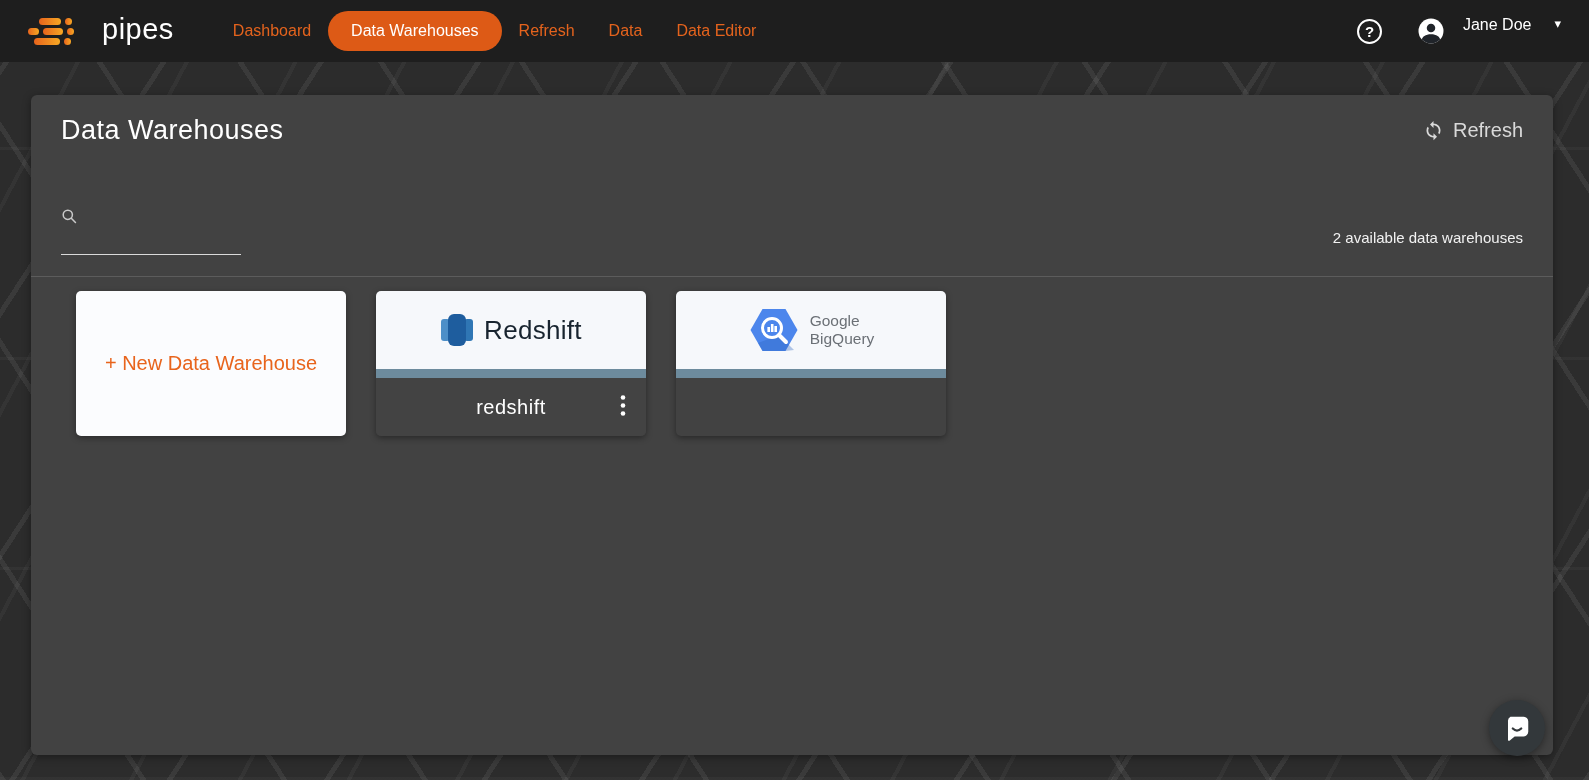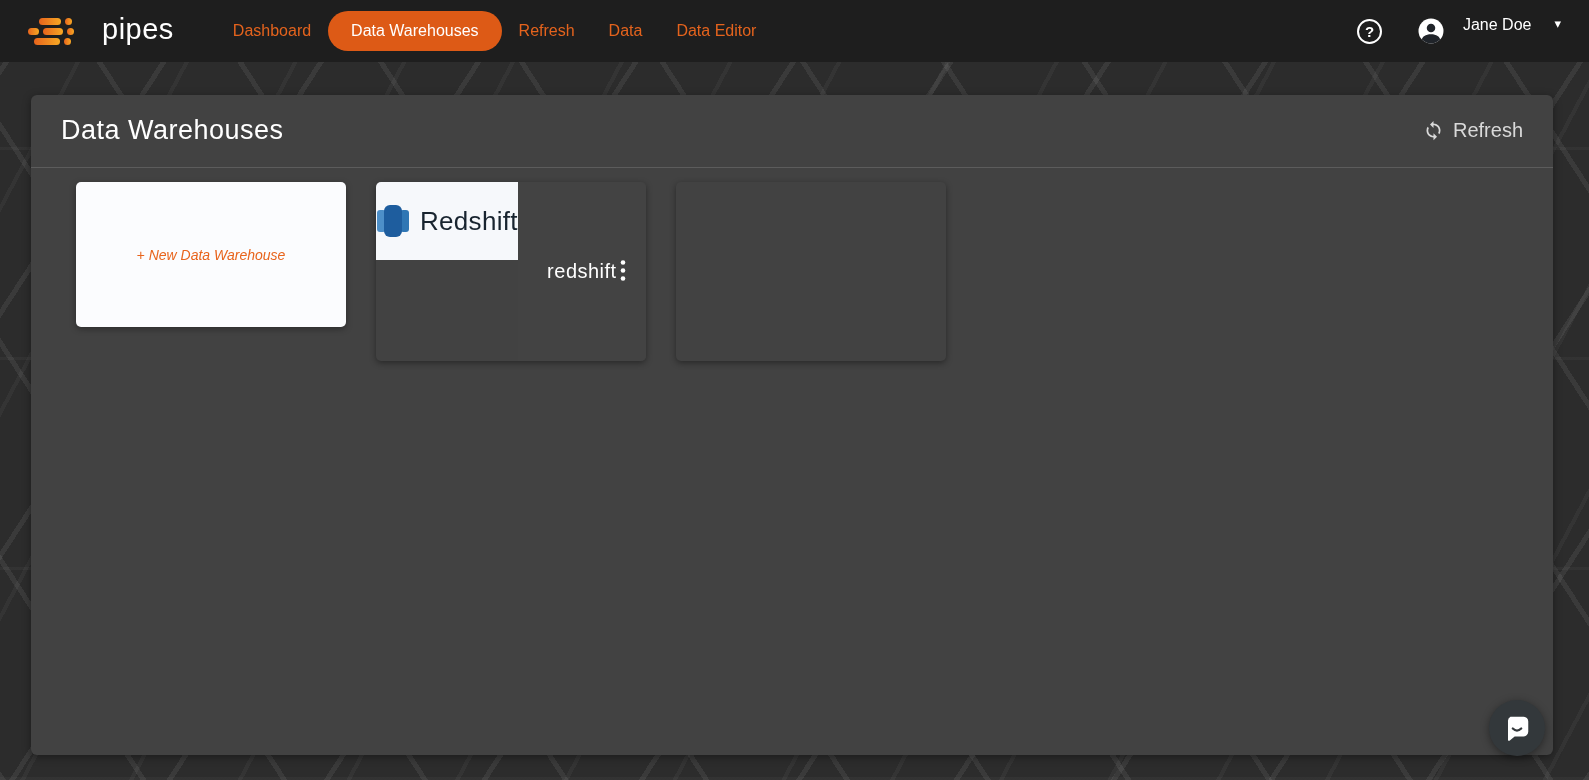--- a/index.html
+++ b/index.html
@@ -67,26 +67,26 @@
     height:24px; color:#fff; font-size:15px; outline:none; width:180px; font-family:inherit;
   }
   .count-text { color:#f2f2f2; font-size:15px; font-weight:300; padding-bottom:9px; }
   .divider { border-top:1px solid rgba(255,255,255,0.14); margin:21px -30px 0 -30px; }
 
   
   .cards { display:flex; gap:30px; margin-top:14px; padding-left:15px; }
   .card-new {
     width:270px; height:145px; background:#fbfcfe; border-radius:5px;
     display:flex; align-items:center; justify-content:center;
-    color:#e8641c; font-size:14px; font-weight:300; cursor:pointer;
-    box-shadow:0 2px 6px rgba(0,0,0,0.35); border:none; font-family:inherit;font-style:italic;
+    color:#e8641c; font-size:20px; font-weight:300; cursor:pointer;
+    box-shadow:0 2px 6px rgba(0,0,0,0.35); border:none; font-family:inherit;
   }
   .wh-card {
-    width:270px; height:179px; border-radius:5px; overflow:hidden; cursor:pointer;
-    display:flex; flex-direction:row; box-shadow:0 2px 6px rgba(0,0,0,0.4);
+    width:270px; height:145px; border-radius:5px; overflow:hidden; cursor:pointer;
+    display:flex; flex-direction:column; box-shadow:0 2px 6px rgba(0,0,0,0.4);
   }
   .wh-top {
     height:78px; background:#f6f8fb; display:flex; align-items:center; justify-content:center; gap:10px;
   }
   .wh-bar { height:9px; background:#6d8b9d; }
   .wh-bottom {
     flex:1; background:#434343; position:relative;
     display:flex; align-items:center; justify-content:center;
   }
   .wh-name { color:#fff; font-size:20px; font-weight:300; letter-spacing:0.5px; }
@@ -168,20 +168,32 @@
     <button class="refresh-btn">
       <span style="display:flex;">
         <svg width="21" height="21" viewBox="0 0 24 24">
           <path fill="#d9d9d9" d="M12 4V1L8 5l4 4V6c3.31 0 6 2.69 6 6 0 1.01-.25 1.97-.7 2.8l1.46 1.46A7.93 7.93 0 0 0 20 12c0-4.42-3.58-8-8-8zm0 14c-3.31 0-6-2.69-6-6 0-1.01.25-1.97.7-2.8L5.24 7.74A7.93 7.93 0 0 0 4 12c0 4.42 3.58 8 8 8v3l4-4-4-4v3z"></path>
         </svg>
       </span>
       <span>Refresh</span>
     </button>
   </div>
 
+  <div class="toolbar">
+    <div class="search-wrap">
+      <span style="display:flex;">
+        <svg width="17" height="17" viewBox="0 0 20 20">
+          <circle cx="8" cy="8" r="5.4" fill="none" stroke="#c9c9c9" stroke-width="1.8"></circle>
+          <line x1="12.4" y1="12.4" x2="17" y2="17" stroke="#c9c9c9" stroke-width="1.8" stroke-linecap="round"></line>
+        </svg>
+      </span>
+      <input class="search-input" type="text" placeholder="" style="">
+    </div>
+    <div class="count-text">2 available data warehouses</div>
+  </div>
 
   <div class="divider"></div>
 
   <div class="cards">
 
     <button class="card-new">+ New Data Warehouse</button>
 
     <div class="wh-card">
       <div class="wh-top">
         <span style="display:flex;">
@@ -200,20 +212,37 @@
           <svg width="6" height="22" viewBox="0 0 6 22">
             <circle cx="3" cy="3" r="2.3" fill="#fff"></circle>
             <circle cx="3" cy="11" r="2.3" fill="#fff"></circle>
             <circle cx="3" cy="19" r="2.3" fill="#fff"></circle>
           </svg>
         </button>
       </div>
     </div>
 
     <div class="wh-card">
+      <div class="wh-top">
+        <span style="display:flex;">
+          <svg width="52" height="52" viewBox="0 0 52 52">
+            <polygon points="14.5,5 37.5,5 49.5,26 37.5,47 14.5,47 2.5,26" fill="#4c86ec"></polygon>
+            <path d="M31 31 L46 46 L37.5 47 L14.5 47 L10 39 Z" fill="#2b63c1" opacity="0.35"></path>
+            <circle cx="24" cy="24" r="9.5" fill="none" stroke="#fff" stroke-width="3"></circle>
+            <line x1="31" y1="31" x2="38" y2="38" stroke="#fff" stroke-width="4" stroke-linecap="round"></line>
+            <rect x="19.4" y="23" width="2.6" height="5" fill="#fff"></rect>
+            <rect x="22.9" y="20" width="2.6" height="8" fill="#fff"></rect>
+            <rect x="26.4" y="22" width="2.6" height="6" fill="#fff"></rect>
+          </svg>
+        </span>
+        <span class="bq-text">
+          <div>Google</div>
+          <div>BigQuery</div>
+        </span>
+      </div>
       <div class="wh-bar"></div>
     </div>
 
   </div>
 </div>
 
 <button class="chat-fab">
   <span style="display:flex;">
     <svg width="30" height="30" viewBox="0 0 32 32">
       <path fill="#fff" d="M9 4h14a5 5 0 0 1 5 5v11a5 5 0 0 1-5 5h-9.5L8 29.5a1 1 0 0 1-1.6-.8V9a5 5 0 0 1 2.6-5z"></path>

